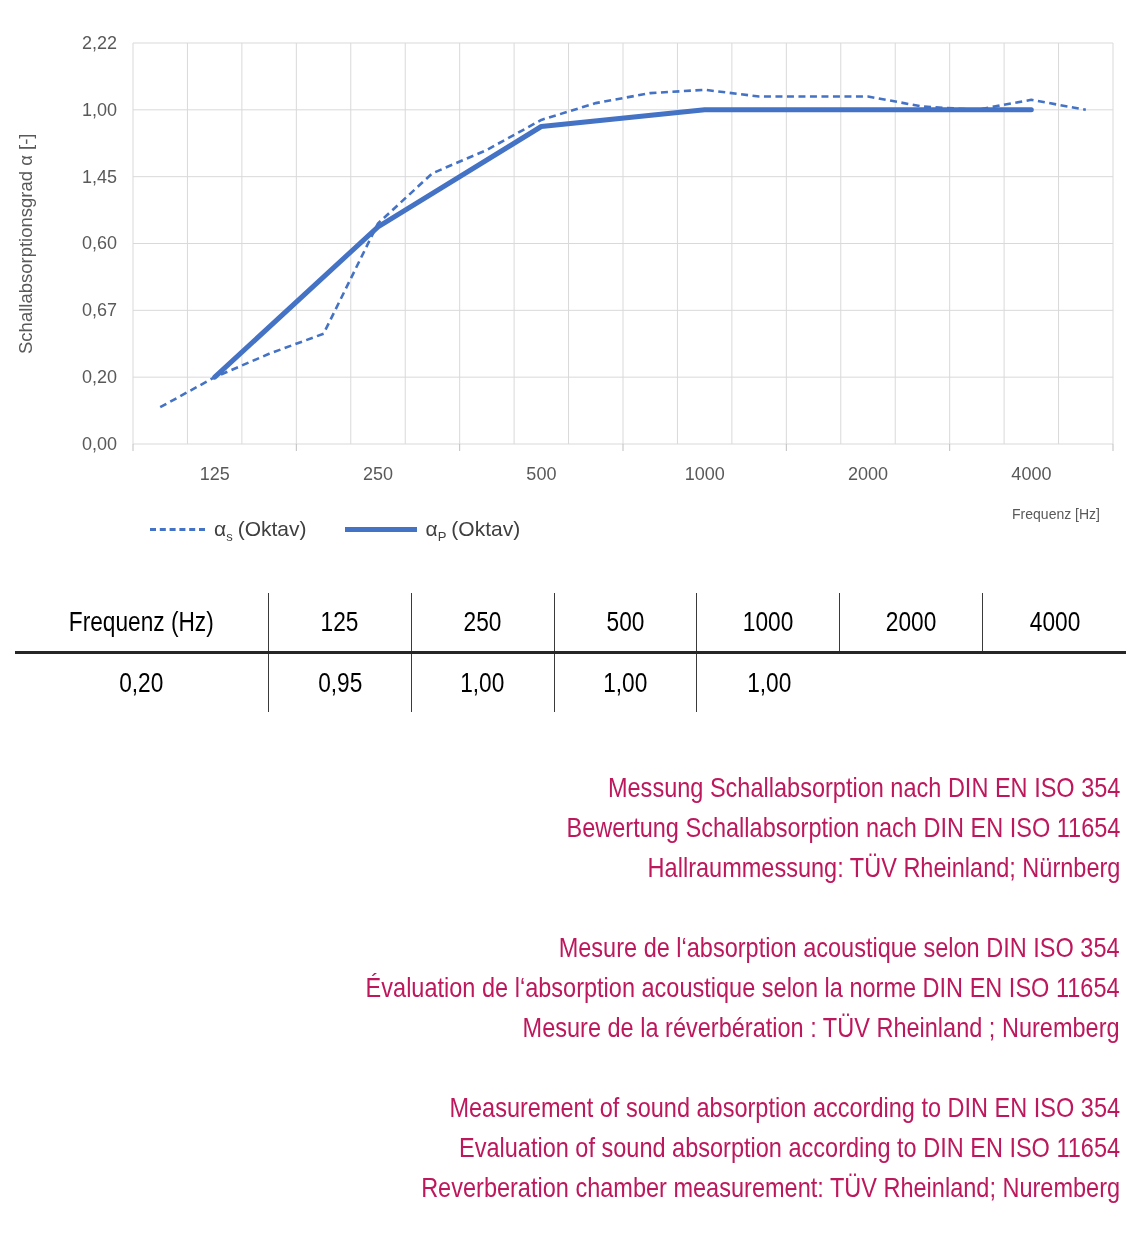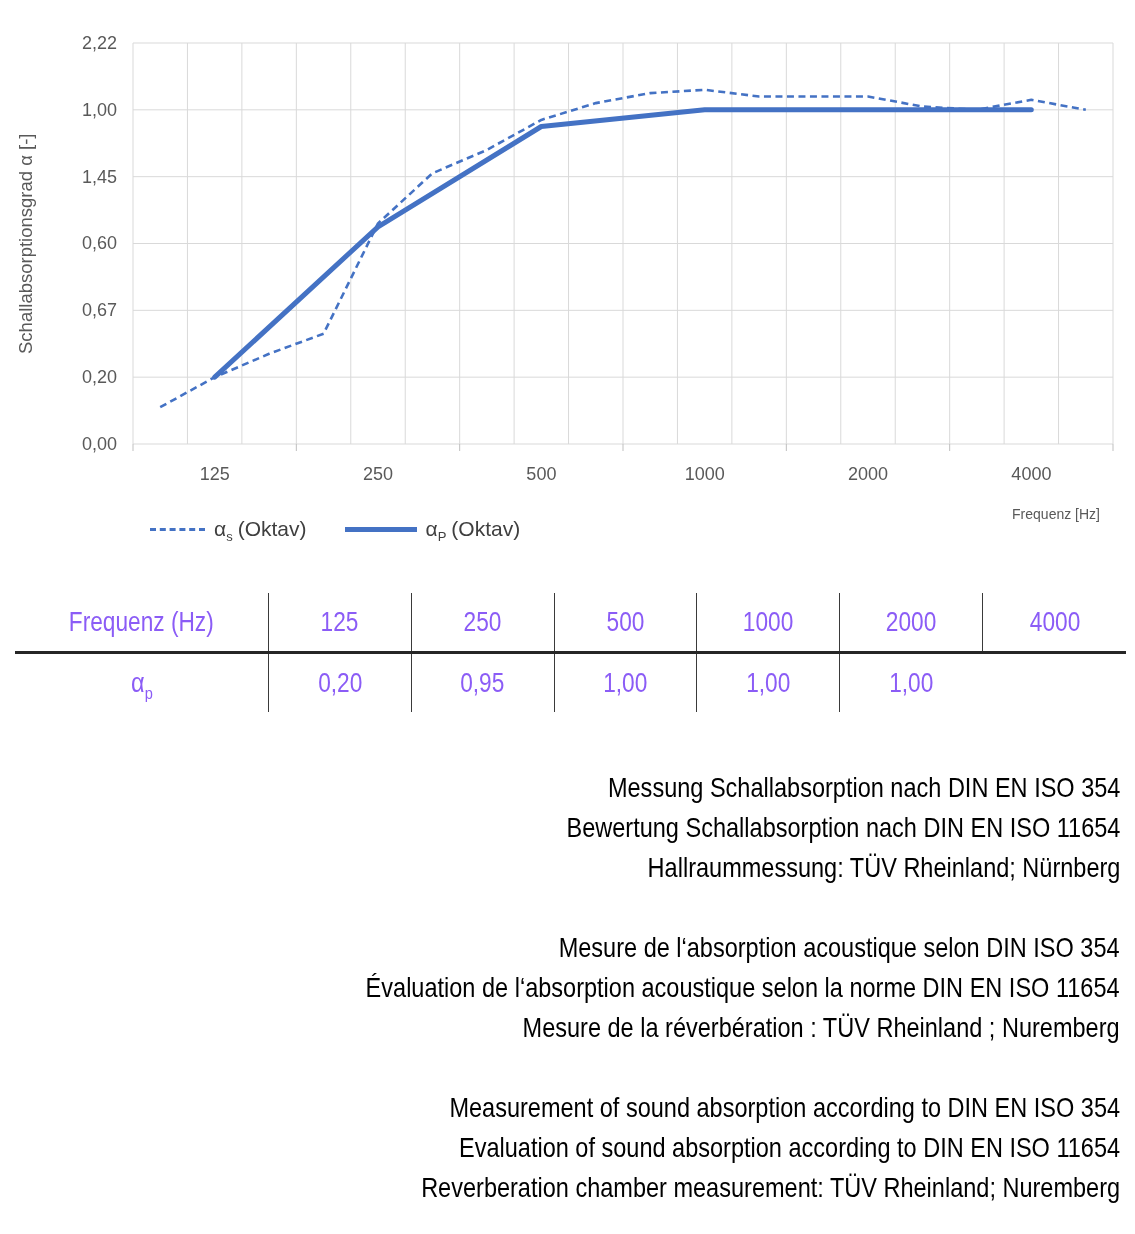--- a/index.html
+++ b/index.html
@@ -27,33 +27,33 @@
     position:absolute;right:35px;top:506px;font-size:14px;color:#595959;
   }
   .legend{position:absolute;left:150px;top:517px;display:flex;align-items:center;gap:38px;}
   .legend-item{display:flex;align-items:center;gap:9px;font-size:21px;color:#3f3f3f;}
   .dash-sample{width:55px;height:0;border-top:3px dashed #4472C4;}
   .solid-sample{width:72px;height:5px;background:#4472C4;}
   .legend-item sub,.alpha-label sub{font-size:0.62em;line-height:0;}
   .legend-rest{margin-left:5px;}
   
   .freq-table{
-    position:absolute;left:15px;top:593px;width:1111px;color:#8b5cf6;
+    position:absolute;left:15px;top:593px;width:1111px;color:#000000;
   }
   .t-row{display:grid;grid-template-columns:254px repeat(6,1fr);}
   .t-row.head{border-bottom:3px solid #262626;}
   .t-cell{
     height:58px;display:flex;align-items:center;justify-content:center;
     font-size:27px;border-right:1.5px solid #3a3a3a;
   }
   .t-cell:last-child{border-right:none;}
   .cnd{display:inline-block;transform:scaleX(0.84);transform-origin:center;white-space:nowrap;}
   .alpha-label{font-size:28px;}
   
-  .notes{position:absolute;right:15px;text-align:right;color:#000000;}
+  .notes{position:absolute;right:15px;text-align:right;color:#be185d;}
   .note-line{
     display:block;font-size:28px;line-height:40px;white-space:nowrap;
     transform:scaleX(0.84);transform-origin:100% 50%;
   }
   .notes-de{top:768px;} .notes-fr{top:928px;} .notes-en{top:1088px;}
 </style>
 </head>
 <body>
 
 <div class="figure">
@@ -147,23 +147,20 @@
         </div>
       <div class="t-cell">
           <span class="cnd">2000</span>
         </div>
       <div class="t-cell">
           <span class="cnd">4000</span>
         </div>
     </div>
     <div class="t-row">
       <div class="t-cell">
-          <span class="cnd alpha-label"><span>α</span><sub>p</sub></span>
-        </div>
-      <div class="t-cell">
           <span class="cnd">0,20</span>
         </div>
       <div class="t-cell">
           <span class="cnd">0,95</span>
         </div>
       <div class="t-cell">
           <span class="cnd">1,00</span>
         </div>
       <div class="t-cell">
           <span class="cnd">1,00</span>

